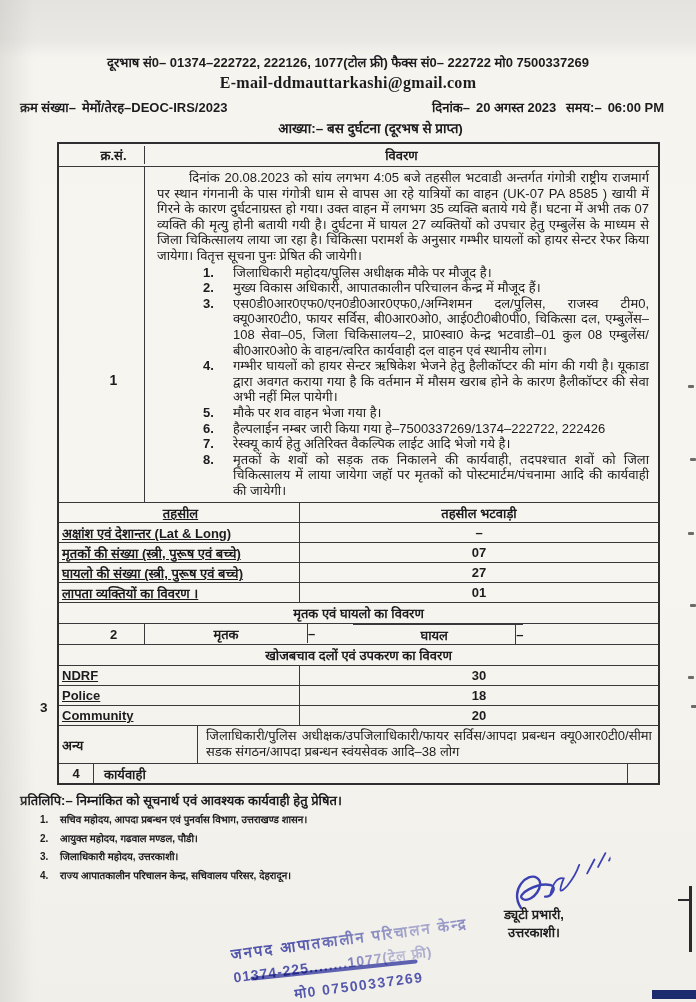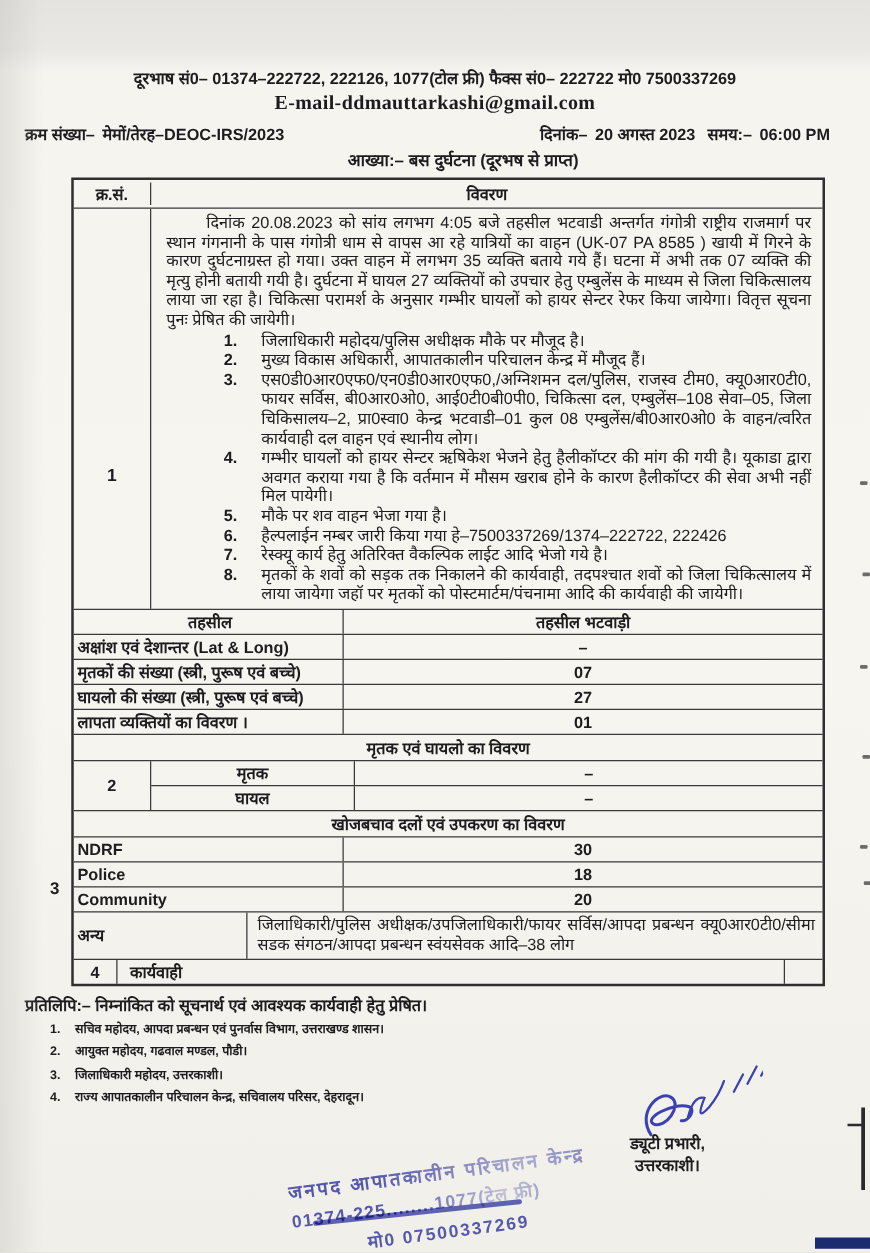--- a/index.html
+++ b/index.html
@@ -21,35 +21,35 @@
   .memo{display:flex;justify-content:space-between;padding:6px 26px 0 20px;font-size:13px;font-weight:700;}
   .memo span{margin-right:6px;}
   .subject{text-align:center;font-size:13.5px;font-weight:700;margin-top:3px;padding-left:45px;}
   
   .rtable{margin:5px 0 0 57px;width:603px;border:2px solid #2f2f31;font-size:13px;box-sizing:border-box;}
   .tr{display:flex;box-sizing:border-box;}
   .bt{border-top:1.3px solid #39393b;}
   .c{box-sizing:border-box;}
   .ctr{text-align:center;}
   .bold{font-weight:700;}
-  .sno{width:62px;border-right:1.3px solid #39393b;display:flex;align-items:center;justify-content:center;font-weight:700;}
+  .sno{width:62px;border-right:1.3px solid #39393b;display:flex;align-items:center;justify-content:center;font-weight:700;margin-left:24px;}
   .thead{height:22px;align-items:center;}
   .thead .rest{flex:1;display:flex;align-items:center;justify-content:center;font-weight:700;}
   .main .sno{align-items:flex-start;padding-top:205px;font-size:14px;}
   .body{flex:1;padding:3px 9px 4px 12px;}
   .para{margin:0;text-indent:32px;text-align:justify;line-height:15.6px;font-weight:500;}
   .alist{list-style:none;margin:1px 0 0 44px;padding:0;counter-reset:ap;}
   .alist li{position:relative;padding-left:32px;line-height:15.6px;text-align:justify;font-weight:500;counter-increment:ap;}
   .alist li::before{content:counter(ap) ".";position:absolute;left:2px;top:0;font-weight:600;}
   .sub{height:20px;align-items:center;}
-  .sub .l{width:216px;border-right:1.3px solid #39393b;padding-left:3px;height:100%;display:flex;align-items:center;}
+  .sub .l{width:241px;border-right:1.3px solid #39393b;padding-left:3px;height:100%;display:flex;align-items:center;text-decoration:underline;}
   .sub .v{flex:1;text-align:center;font-weight:700;}
   .hdrrow{height:20px;display:flex;align-items:center;justify-content:center;font-weight:700;}
   .block2{display:flex;}
-  .block2 .grow{flex:1;display:flex;flex-direction:column;}
+  .block2 .grow{flex:1;display:flex;flex-direction:row;gap:38px;}
   .r2{display:flex;height:19px;align-items:center;}
   .r2 .m{width:163px;border-right:1.3px solid #39393b;height:100%;display:flex;align-items:center;justify-content:center;font-weight:700;}
   .r2 .v{flex:1;text-align:center;font-weight:700;}
   .block3{position:relative;}
   .sn3{position:absolute;left:-19px;top:50%;margin-top:-4px;font-weight:700;font-size:13.5px;}
   .anya{display:flex;}
   .anya .l2{width:139px;border-right:1.3px solid #39393b;display:flex;align-items:center;padding-left:3px;font-weight:700;box-sizing:border-box;}
   .anya .v2{flex:1;padding:2px 6px 3px 8px;line-height:16px;font-weight:500;text-align:justify;}
   .row4{height:20px;align-items:center;}
   .row4 .s4{width:35px;border-right:1.3px solid #39393b;height:100%;display:flex;align-items:center;justify-content:center;font-weight:700;}

